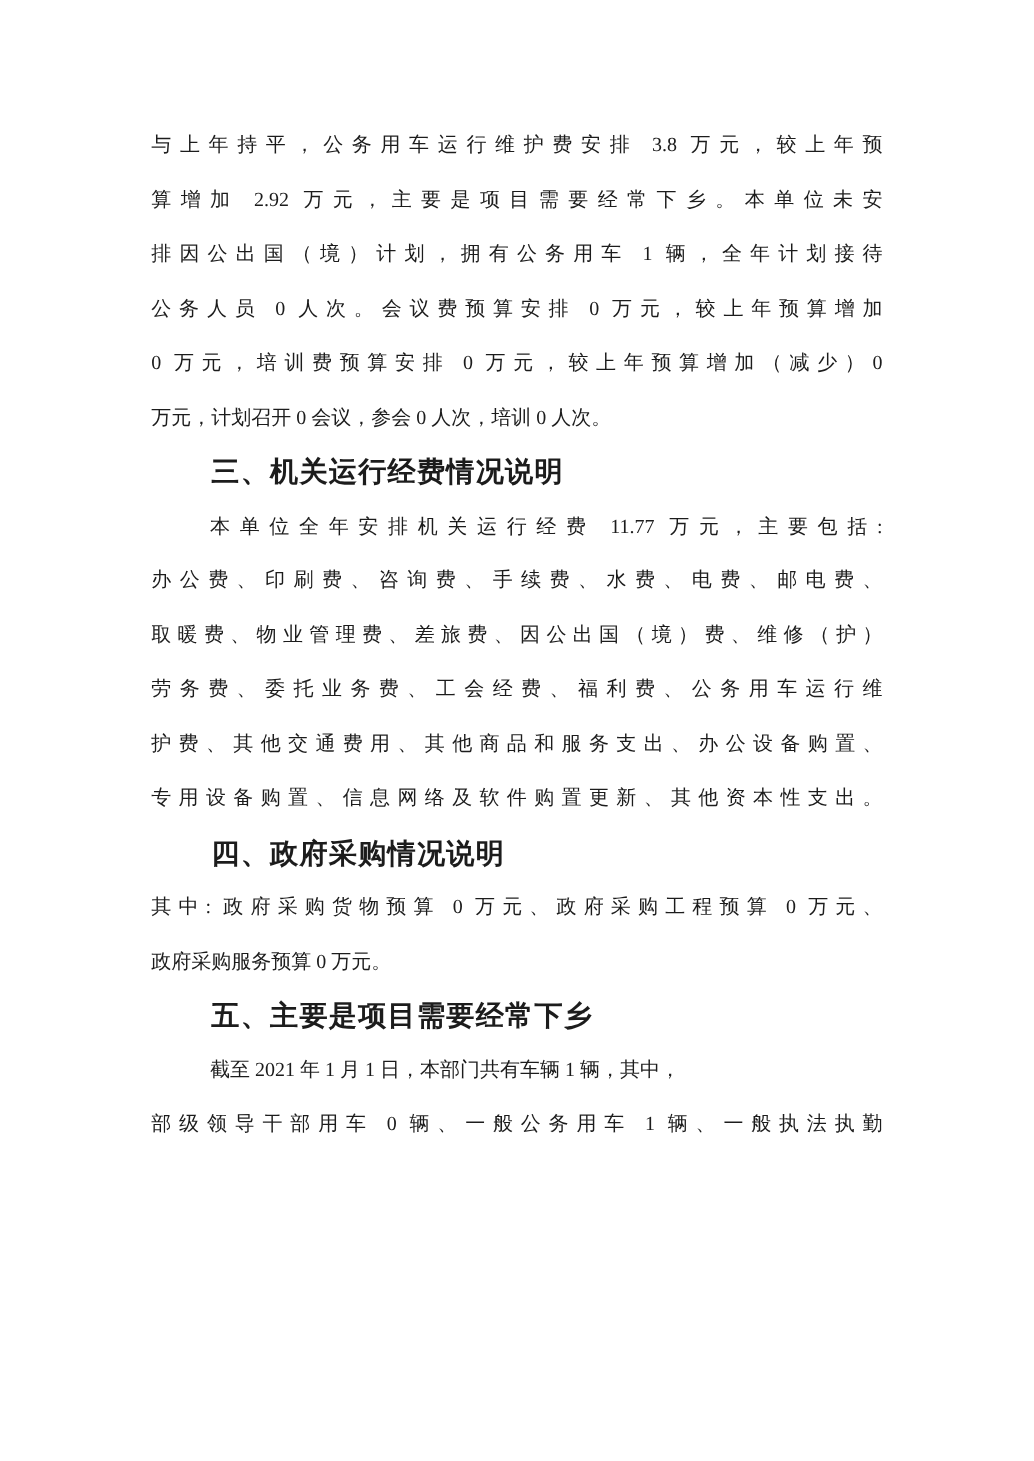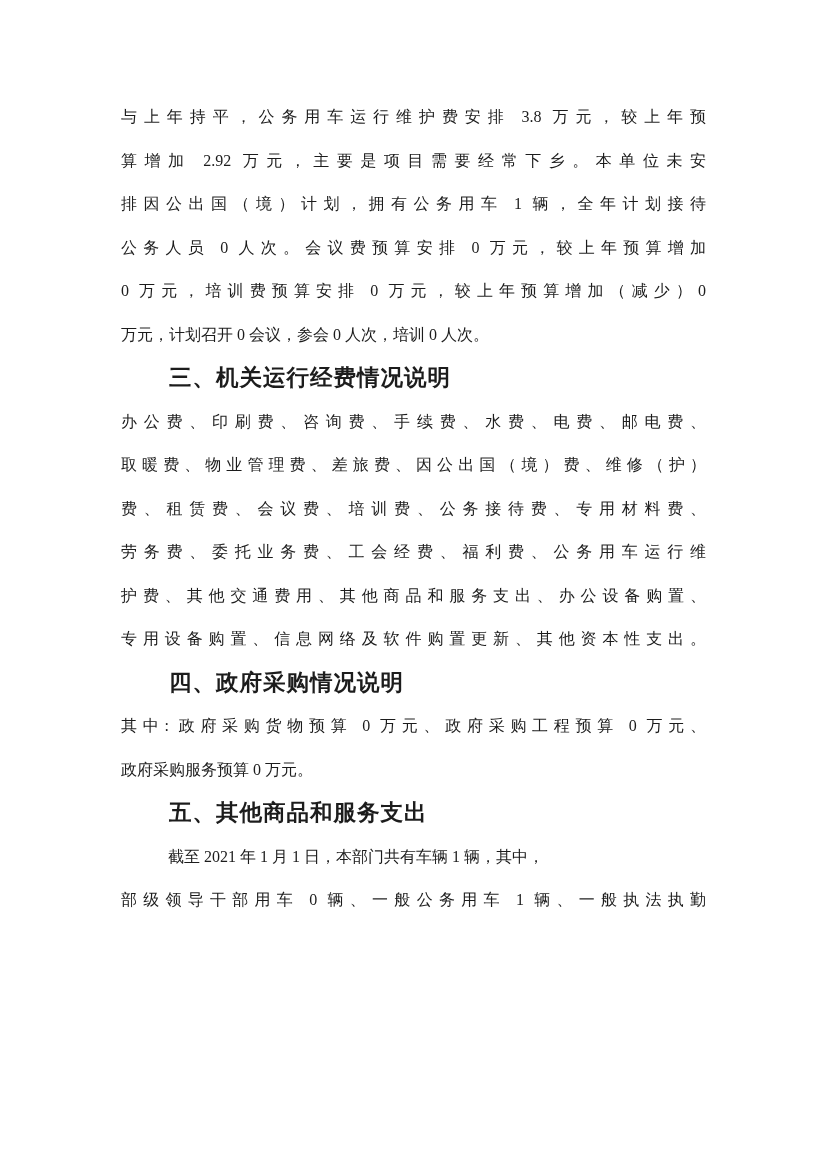--- a/index.html
+++ b/index.html
@@ -53,26 +53,26 @@
 
 <div class="page">
   <div class="doc-body">
     <div class="line">与上年持平，公务用车运行维护费安排 3.8 万元，较上年预</div>
     <div class="line">算增加 2.92 万元，主要是项目需要经常下乡。本单位未安</div>
     <div class="line">排因公出国（境）计划，拥有公务用车 1 辆，全年计划接待</div>
     <div class="line">公务人员 0 人次。会议费预算安排 0 万元，较上年预算增加</div>
     <div class="line">0 万元，培训费预算安排 0 万元，较上年预算增加（减少）0</div>
     <div class="line last">万元，计划召开 0 会议，参会 0 人次，培训 0 人次。</div>
     <div class="line heading">三、机关运行经费情况说明</div>
+    <div class="line indent">本单位全年安排机关运行经费 11.77 万元，主要包括:</div>
     <div class="line">办公费、印刷费、咨询费、手续费、水费、电费、邮电费、</div>
     <div class="line">取暖费、物业管理费、差旅费、因公出国（境）费、维修（护）</div>
-    <div class="line">费、租赁费、会议费、培训费、公务接待费、专用材料费、</div>
     <div class="line">劳务费、委托业务费、工会经费、福利费、公务用车运行维</div>
     <div class="line">护费、其他交通费用、其他商品和服务支出、办公设备购置、</div>
     <div class="line">专用设备购置、信息网络及软件购置更新、其他资本性支出。</div>
     <div class="line heading">四、政府采购情况说明</div>
     <div class="line">其中: 政府采购货物预算 0 万元、政府采购工程预算 0 万元、</div>
     <div class="line last">政府采购服务预算 0 万元。</div>
-    <div class="line heading">五、其他商品和服务支出</div>
+    <div class="line heading">五、主要是项目需要经常下乡</div>
     <div class="line indent last">截至 2021 年 1 月 1 日，本部门共有车辆 1 辆，其中，</div>
     <div class="line">部级领导干部用车 0 辆、一般公务用车 1 辆、一般执法执勤</div>
   </div>
 </div>
 
 </body></html>

